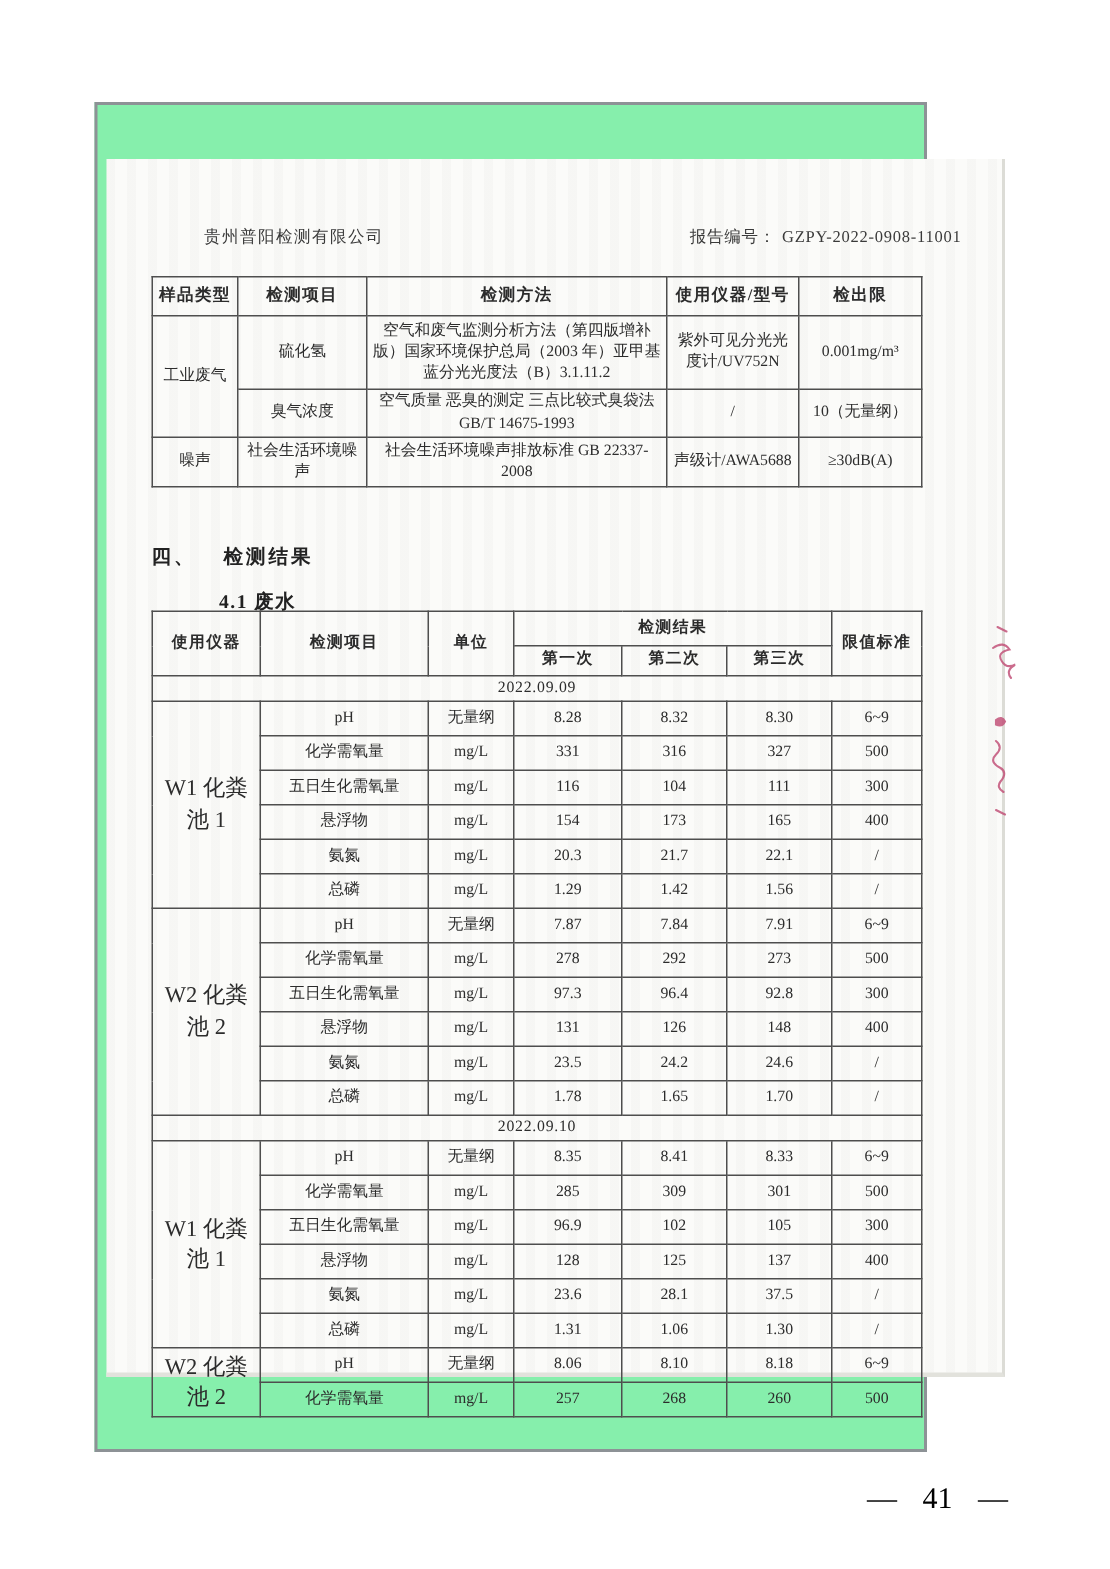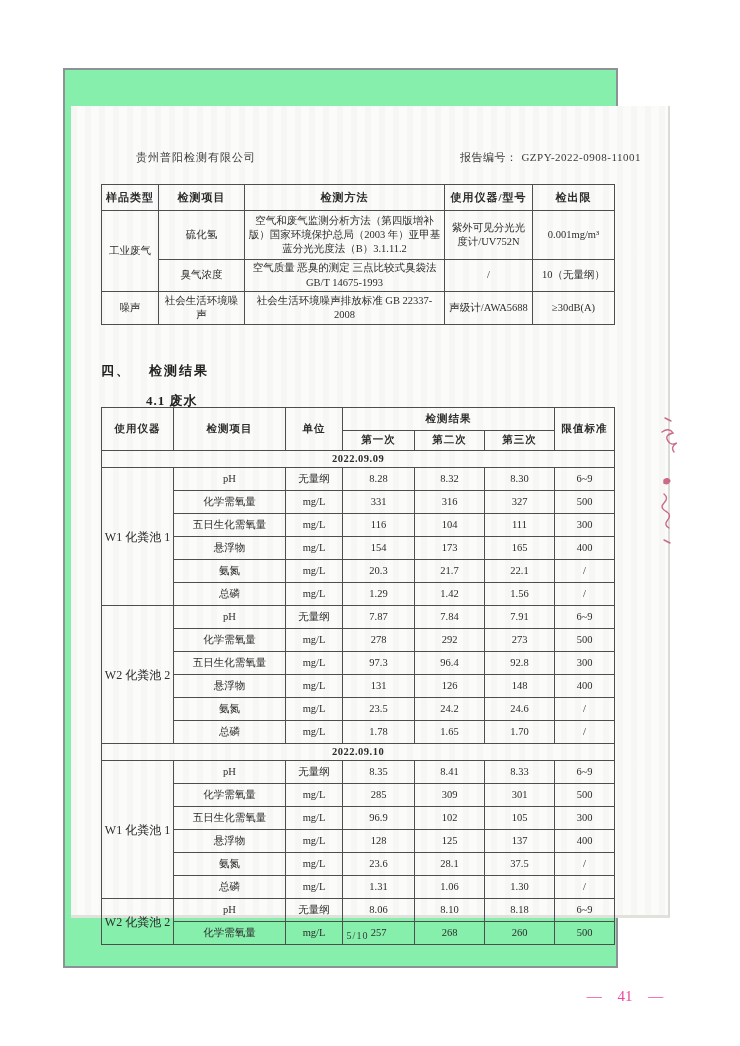--- a/index.html
+++ b/index.html
@@ -56,33 +56,33 @@
     position:absolute;left:75px;top:286px;font-size:13px;font-weight:bold;
     color:#222;letter-spacing:1px;
   }
 
   
   .results-table{position:absolute;left:30px;top:301px;width:513px;}
   .results-table th{font-size:10.5px;}
   .results-table tr.h1 th{height:20px;}
   .results-table tr.h2 th{height:17px;}
   .results-table td{height:20px;font-size:10.5px;}
-  .results-table td.date-cell{height:14px;font-weight:bold;letter-spacing:0.5px;}
-  .results-table td.point-cell{font-size:12px;}
+  .results-table td.date-cell{height:14px;font-weight:normal;letter-spacing:0.5px;}
+  .results-table td.point-cell{font-size:15px;}
 
   .scan-page-indicator{
     position:absolute;left:30px;top:824px;width:513px;text-align:center;
     font-size:10px;color:#3a3a3a;letter-spacing:1px;
   }
 
   .red-marks{position:absolute;left:584px;top:308px;width:22px;height:150px;}
 
   .page-number{
     position:absolute;left:555px;top:988px;width:140px;text-align:center;
-    font-size:15px;color:#ec4899;word-spacing:12px;
+    font-size:20px;color:#000000;word-spacing:12px;
     font-family:"Liberation Serif","DejaVu Serif",serif;
   }
 </style>
 </head>
 <body>
 
 <div class="frame">
   <div class="scan">
 
     <div class="doc-header">
@@ -329,21 +329,20 @@
             <td>化学需氧量</td>
             <td>mg/L</td>
             <td>257</td>
             <td>268</td>
             <td>260</td>
             <td>500</td>
           </tr>
         </tbody>
     </table>
 
-    <div class="scan-page-indicator">5/10</div>
 
     <svg class="red-marks" viewBox="0 0 22 150">
       <g stroke="#c2537a" fill="none" stroke-width="1.4" stroke-linecap="round" opacity="0.85">
         <path d="M10 4 l6 3"></path>
         <path d="M7 18 q7 -5 11 1 q-9 2 -5 8 q3 5 9 2 q-7 4 -3 9"></path>
         <path d="M9 66 q4 -3 6 1 q-2 4 -6 2 z" fill="#c2537a"></path>
         <path d="M9 80 q5 4 0 9 q-5 5 3 9 q5 3 0 9 q-3 4 2 7"></path>
         <path d="M9 126 l6 3"></path>
       </g>
     </svg>

